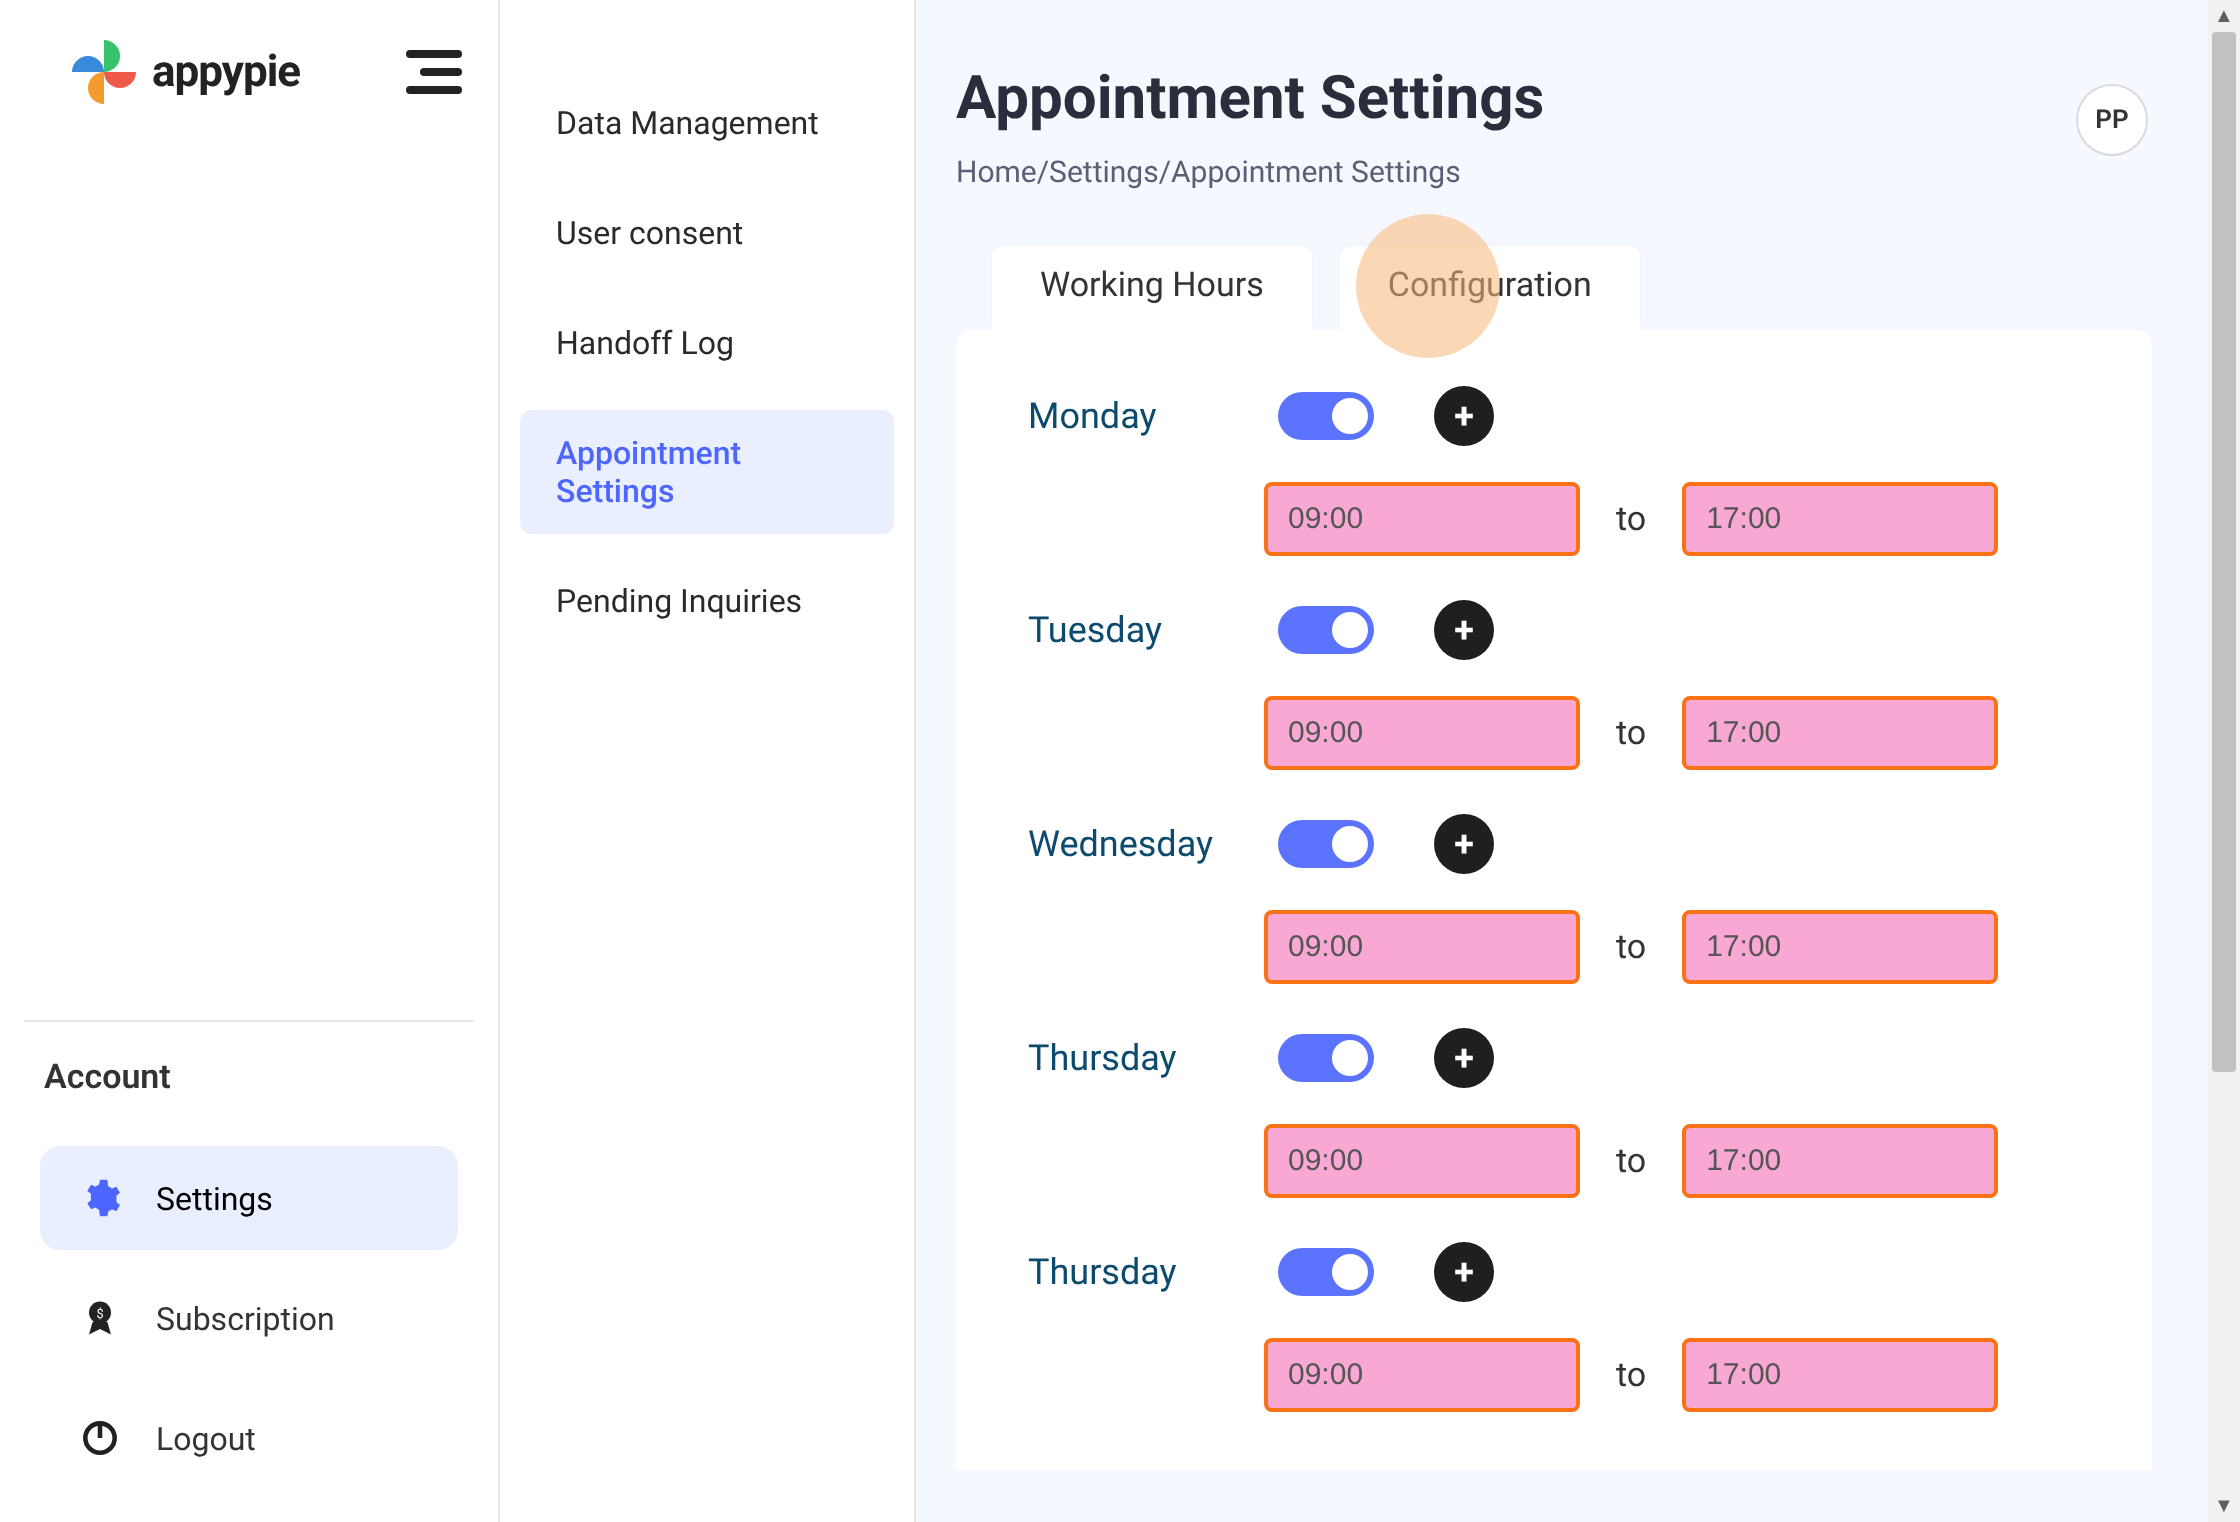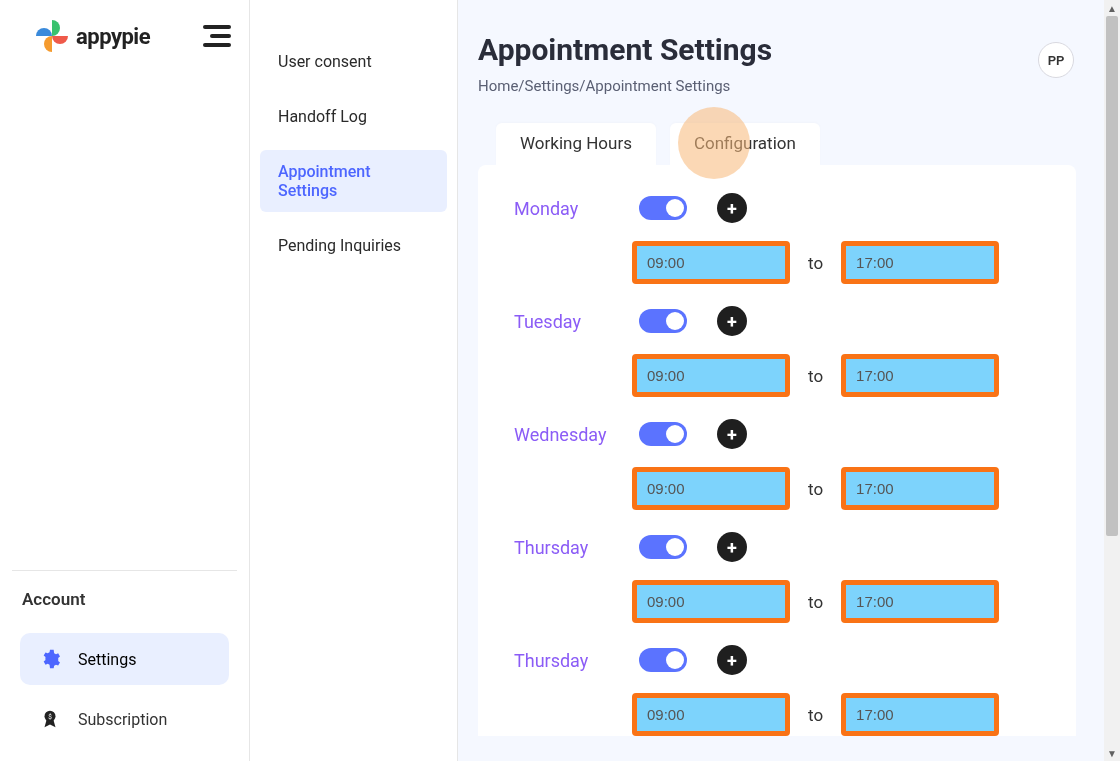--- a/index.html
+++ b/index.html
@@ -128,36 +128,36 @@
     background: rgba(247,184,120,0.55);
     z-index:5;
   }
 
   .card {
     background:#fff; border-radius:8px 8px 0 0; padding: 28px 36px 0 36px;
     min-height: 570px;
   }
   .day-block { margin-bottom: 22px; }
   .day-row { display:flex; align-items:center; gap:0; margin-bottom:18px;}
-  .day-label { width:125px; font-size:18px; color:#8b5cf6;}
+  .day-label { width:125px; font-size:18px; color:#0c4a6e;}
   .toggle {
     width:48px; height:24px; background:#5b73ff; border-radius:12px; position:relative; cursor:pointer;
   }
   .toggle .knob {
     position:absolute; right:3px; top:3px; width:18px; height:18px; border-radius:50%; background:#fff;
   }
   .plus-btn {
     width:30px; height:30px; border-radius:50%; background:#1f1f1f; color:#fff;
     display:flex; align-items:center; justify-content:center; font-size:18px; font-weight:700;
     margin-left:30px; cursor:pointer;
   }
   .time-row { display:flex; align-items:center; gap:18px; margin-left:118px;}
   .time-input {
-    width:158px; padding:8px 10px; border:5px solid #f97316; border-radius:4px;
-    font-size:15px; color:#555; background:#7dd3fc;
+    width:158px; padding:8px 10px; border:2px solid #f97316; border-radius:4px;
+    font-size:15px; color:#555; background:#f9a8d4;
   }
   .to-label { font-size:17px; color:#333; }
 
 </style>
 </head>
 <body>
 
 <div class="app">
 
   <aside class="sidebar-left">
@@ -198,24 +198,34 @@
         <span class="ic">
           <svg width="22" height="22" viewBox="0 0 24 24" fill="#222">
             <circle cx="12" cy="9" r="6"></circle>
             <text x="12" y="12" font-size="7" text-anchor="middle" fill="#fff">$</text>
             <path d="M8 14l-2 7 6-3 6 3-2-7" fill="#222"></path>
           </svg>
         </span>
         <span>Subscription</span>
       </div>
 
+      <div class="acct-item">
+        <span class="ic">
+          <svg width="22" height="22" viewBox="0 0 24 24" fill="none" stroke="#222" stroke-width="2.5">
+            <circle cx="12" cy="12" r="8"></circle>
+            <line x1="12" y1="4" x2="12" y2="12"></line>
+          </svg>
+        </span>
+        <span>Logout</span>
+      </div>
     </div>
   </aside>
 
   <aside class="sidebar-sub">
+    <div class="sub-item">Data Management</div>
     <div class="sub-item">User consent</div>
     <div class="sub-item">Handoff Log</div>
     <div class="sub-item active">Appointment Settings</div>
     <div class="sub-item">Pending Inquiries</div>
   </aside>
 
   <main class="main">
     <div class="page-header">
       <div>
         <h1 class="page-title">Appointment Settings</h1>

